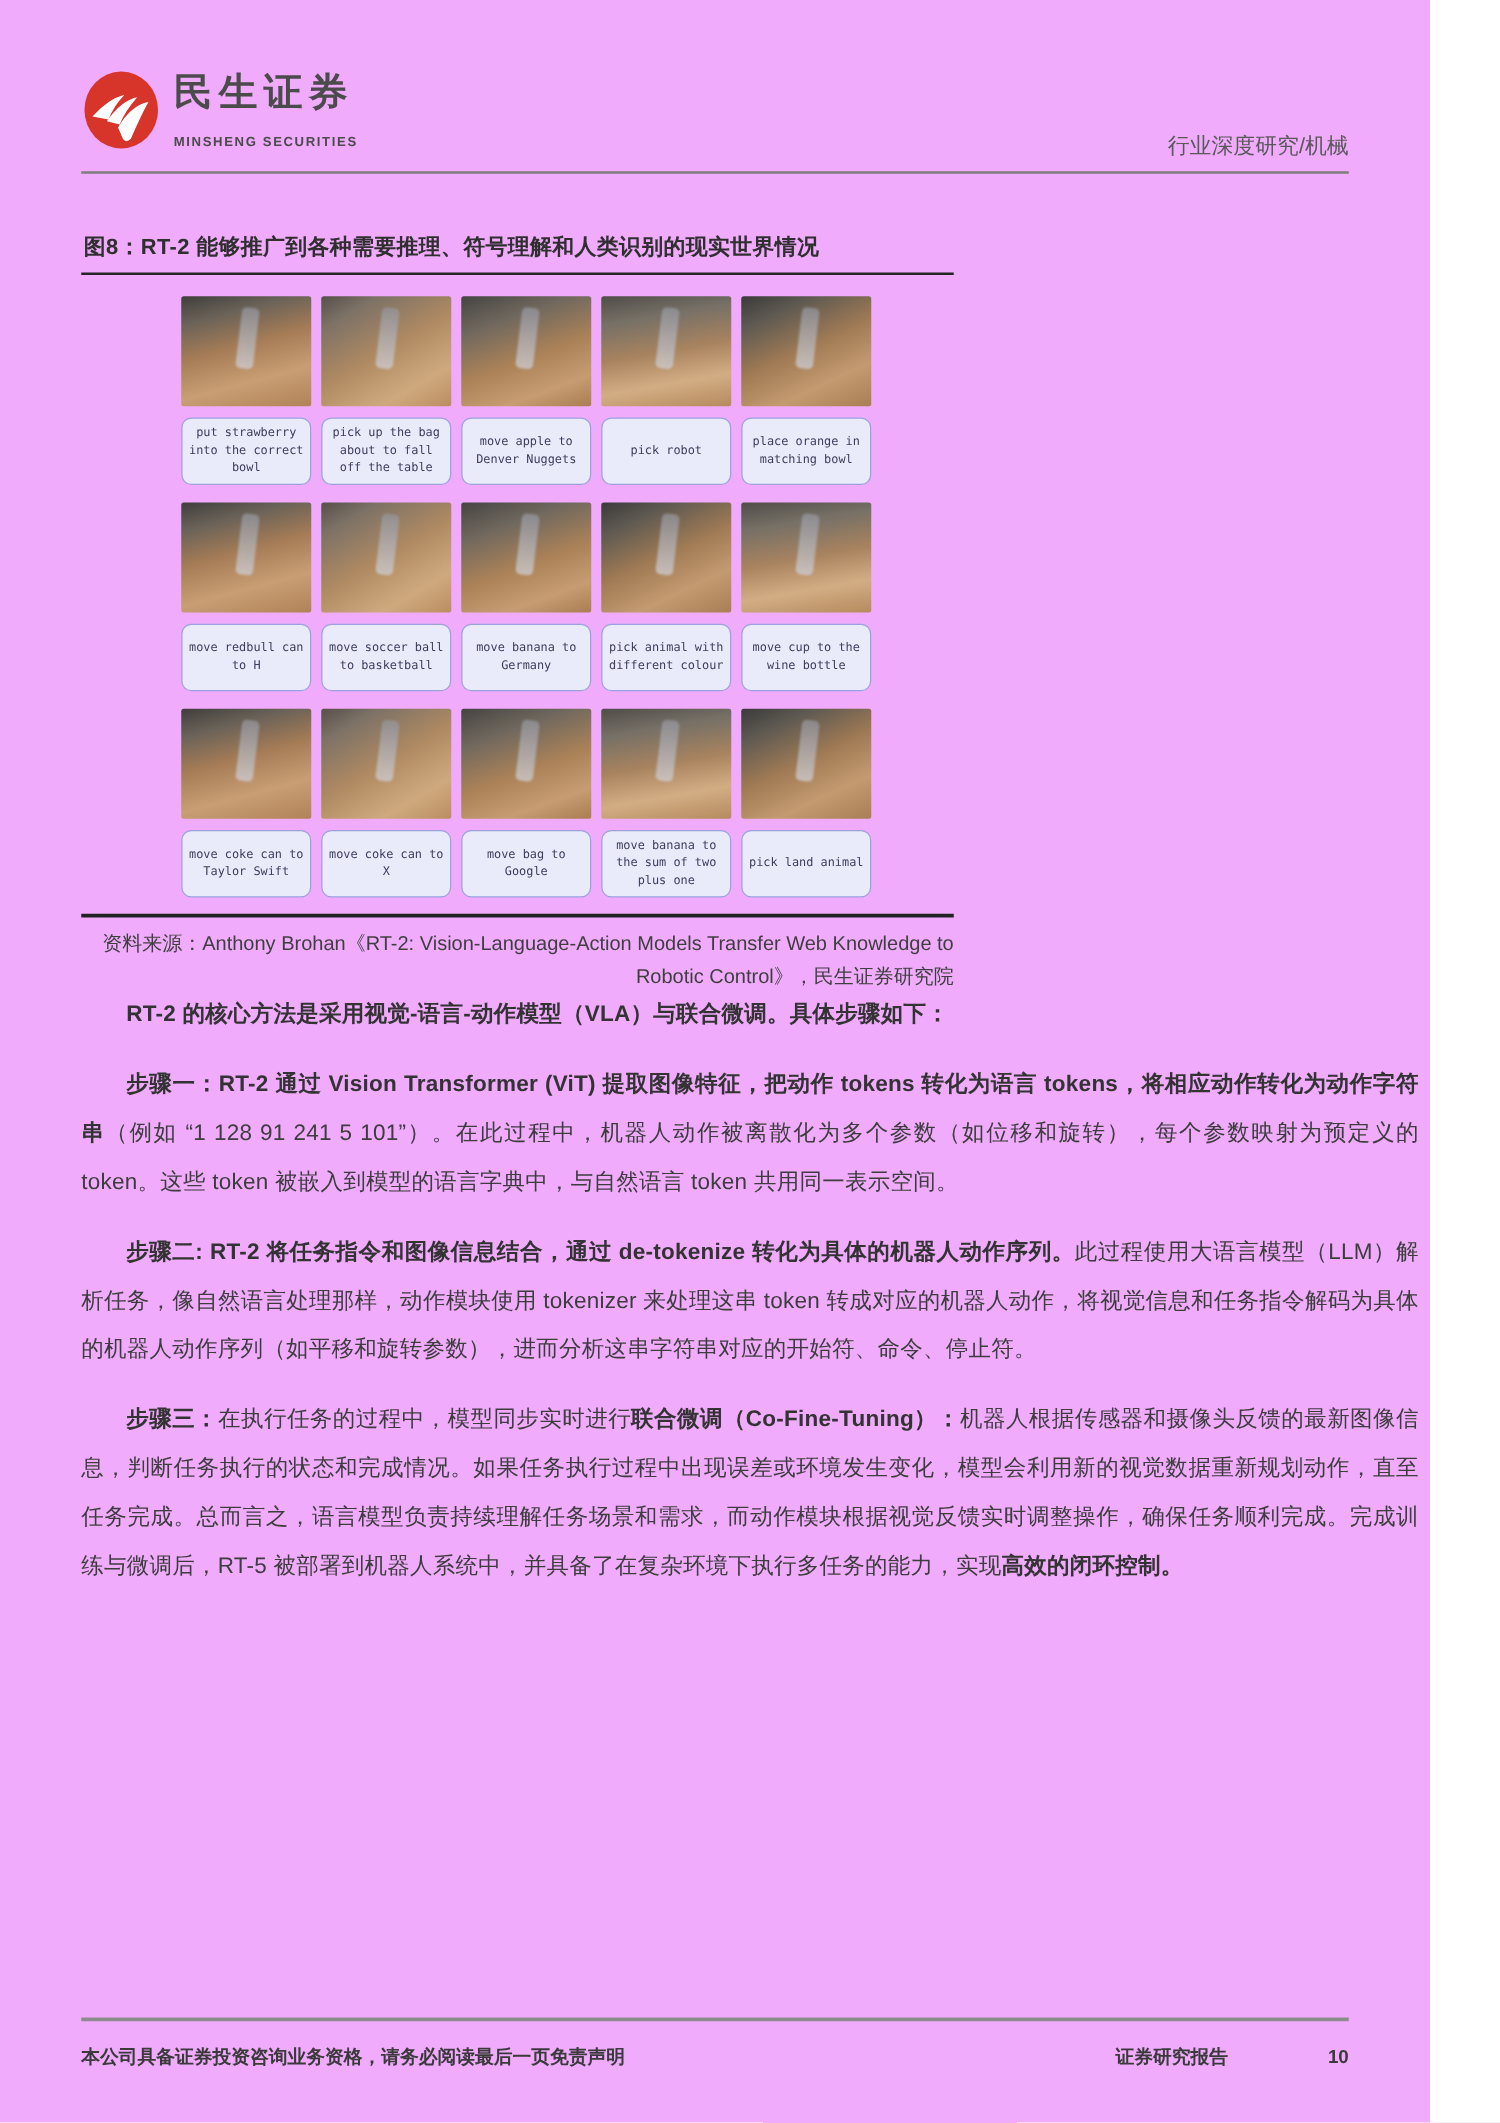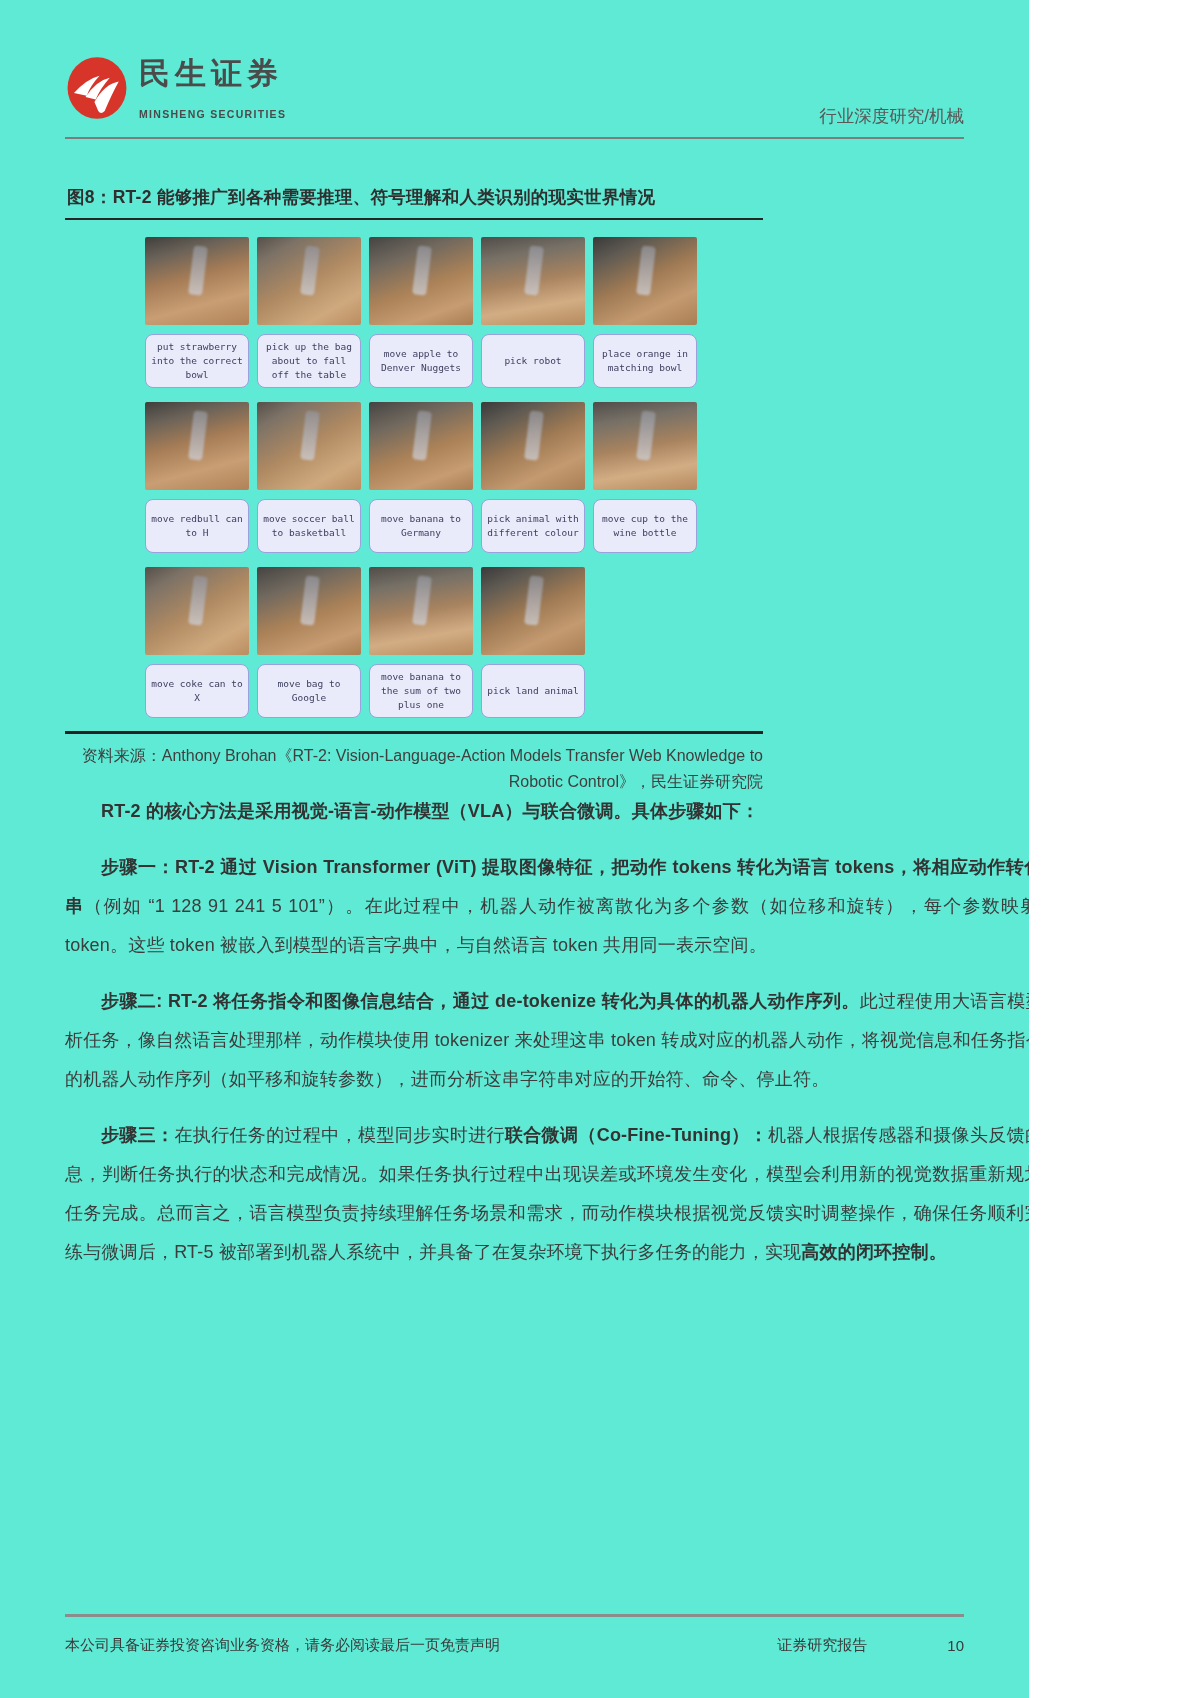--- a/index.html
+++ b/index.html
@@ -1,18 +1,18 @@
 <!DOCTYPE html>
 <html><head>
 <meta charset="utf-8">
 <style>
   * { margin:0; padding:0; box-sizing:border-box; }
   html,body { background:#ffffff; }
   body { font-family:"Liberation Sans","DejaVu Sans",sans-serif; color:#3f3f3f; }
-  .page { position:relative; width:1029px; height:1698px; background:#5eead4; overflow:hidden; }
+  .page { position:relative; width:1144px; height:1698px; background:#f0abfc; overflow:hidden; }
 
   
   .header { position:absolute; top:56px; left:65px; right:65px; height:78px; }
   .logo { display:flex; align-items:center; gap:10px; }
   .logo svg { width:64px; height:64px; }
   .logo-text { display:flex; flex-direction:column; justify-content:center; }
   .logo-cn { font-size:31px; font-weight:bold; color:#4b4b4b; letter-spacing:5px; line-height:1.15; }
   .logo-en { font-size:10.5px; font-weight:bold; color:#4b4b4b; letter-spacing:1.3px; margin-top:16px; }
   .header-category { position:absolute; right:0; bottom:6px; font-size:17.5px; color:#595959; }
   .header-rule { position:absolute; top:137px; left:65px; right:65px; height:2px; background:#7d7d7d; }
@@ -33,21 +33,21 @@
   .figure-bottom-rule { margin-top:13px; height:3px; background:#222222; }
   .figure-source { margin-top:9px; font-size:16px; line-height:26px; color:#3f3f3f;text-align:right; }
 
   
   .body-text { position:absolute; top:792px; left:65px; width:1070px; }
   .body-text p { font-size:18px; line-height:39px; text-align:justify; text-indent:2em; color:#3d3d3d; margin:0 0 17px 0; letter-spacing:0.2px; }
   .body-text b { font-weight:bold; color:#333333; }
 
   
   .footer-rule { position:absolute; left:65px; right:65px; top:1614px; height:3px; background:#8c8c8c; }
-  .footer { position:absolute; left:65px; right:65px; top:1636px; display:flex; justify-content:space-between; align-items:flex-end; font-size:15px; font-weight:normal; color:#3a3a3a; }
+  .footer { position:absolute; left:65px; right:65px; top:1636px; display:flex; justify-content:space-between; align-items:flex-end; font-size:15px; font-weight:bold; color:#3a3a3a; }
   .footer-right { display:flex; align-items:center; gap:80px; }
 </style>
 </head>
 <body>
 
 <div class="page">
 
   <div class="header">
     <div class="logo">
       <svg viewBox="0 0 100 100">
@@ -102,20 +102,24 @@
         </div>
         <div class="cell">
           <div class="photo v4"></div>
           <div class="caption-box">pick animal with different colour</div>
         </div>
         <div class="cell">
           <div class="photo v3"></div>
           <div class="caption-box">move cup to the wine bottle</div>
         </div>
         <div class="cell">
+          <div class="photo v0"></div>
+          <div class="caption-box">move coke can to Taylor Swift</div>
+        </div>
+        <div class="cell">
           <div class="photo v1"></div>
           <div class="caption-box">move coke can to X</div>
         </div>
         <div class="cell">
           <div class="photo v2"></div>
           <div class="caption-box">move bag to Google</div>
         </div>
         <div class="cell">
           <div class="photo v3"></div>
           <div class="caption-box">move banana to the sum of two plus one</div>

